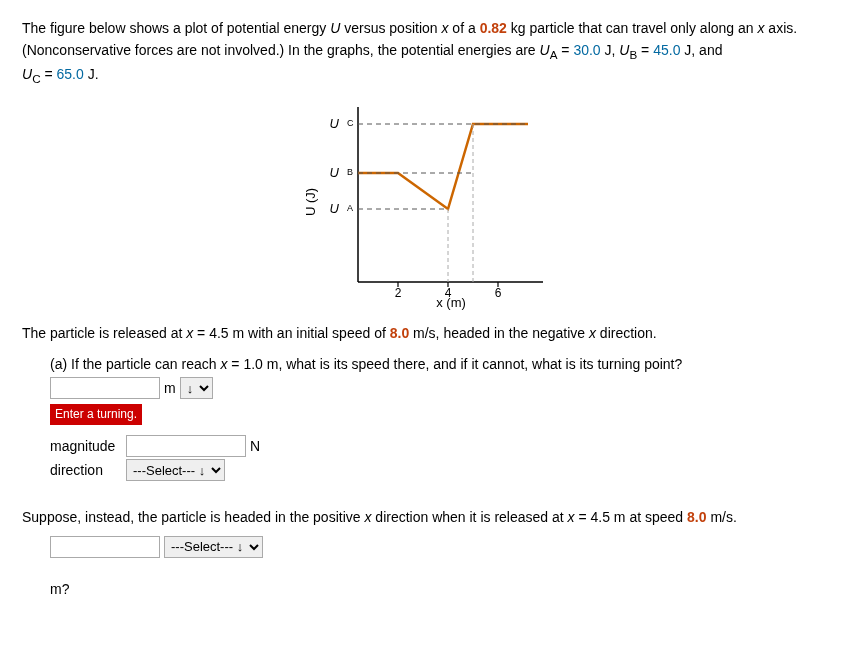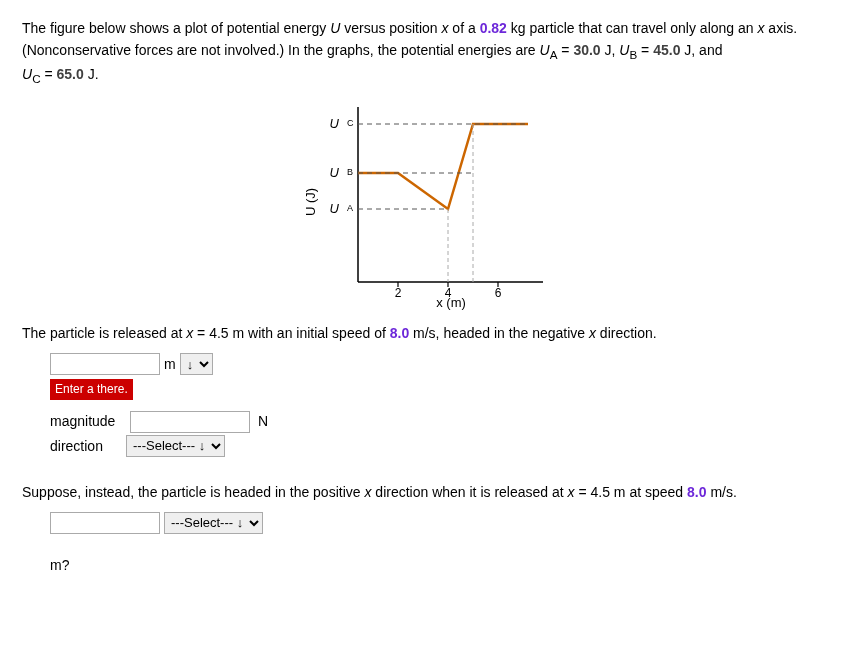--- a/index.html
+++ b/index.html
@@ -9,22 +9,22 @@
       background: #fff;
       color: #000;
       padding: 18px 22px;
       width: 866px;
       min-height: 655px;
     }
     .intro-text {
       line-height: 1.55;
       margin-bottom: 10px;
     }
-    .highlight-orange { color: #6d28d9; font-weight: bold; }
-    .highlight-blue   { color: #404040; font-weight: bold; }
+    .highlight-orange { color: #c2410c; font-weight: bold; }
+    .highlight-blue   { color: #0369a1; font-weight: normal; }
     em { font-style: italic; }
 
     
     .graph-container {
       display: flex;
       justify-content: center;
       margin: 10px 0 10px 0;
     }
     .graph-wrap {
       position: relative;
@@ -126,32 +126,35 @@
       <text x="44" y="114" font-size="9" font-family="Arial" text-anchor="start">A</text>
     </svg>
   </div>
 </div>
 
 <div class="section">
   The particle is released at <em>x</em> = 4.5 m with an initial speed of <span class="highlight-orange">8.0</span> m/s, headed in the negative <em>x</em> direction.
 </div>
 
 <div class="question-block">
+  <div>
+    (a) If the particle can reach <em>x</em> = 1.0 m, what is its speed there, and if it cannot, what is its turning point?
+  </div>
   <div class="input-row">
     <input type="text" value="" style="width: 110px;">
     <span>m</span>
     <select>
       <option>↓</option>
     </select>
   </div>
-  <div class="error-msg">Enter a there.</div>
+  <div class="error-msg">Enter a turning.</div>
 </div>
 
 <div class="question-block">
-  <div class="input-row" style="margin-top:0;gap:8px;">
+  <div class="input-row" style="margin-top:0;">
     <span class="label-col">magnitude</span>
     <input type="text" value="" style="width: 120px;">
     <span>N</span>
   </div>
   <div class="input-row">
     <span class="label-col">direction</span>
     <select>
       <option>---Select--- ↓</option>
     </select>
   </div>

